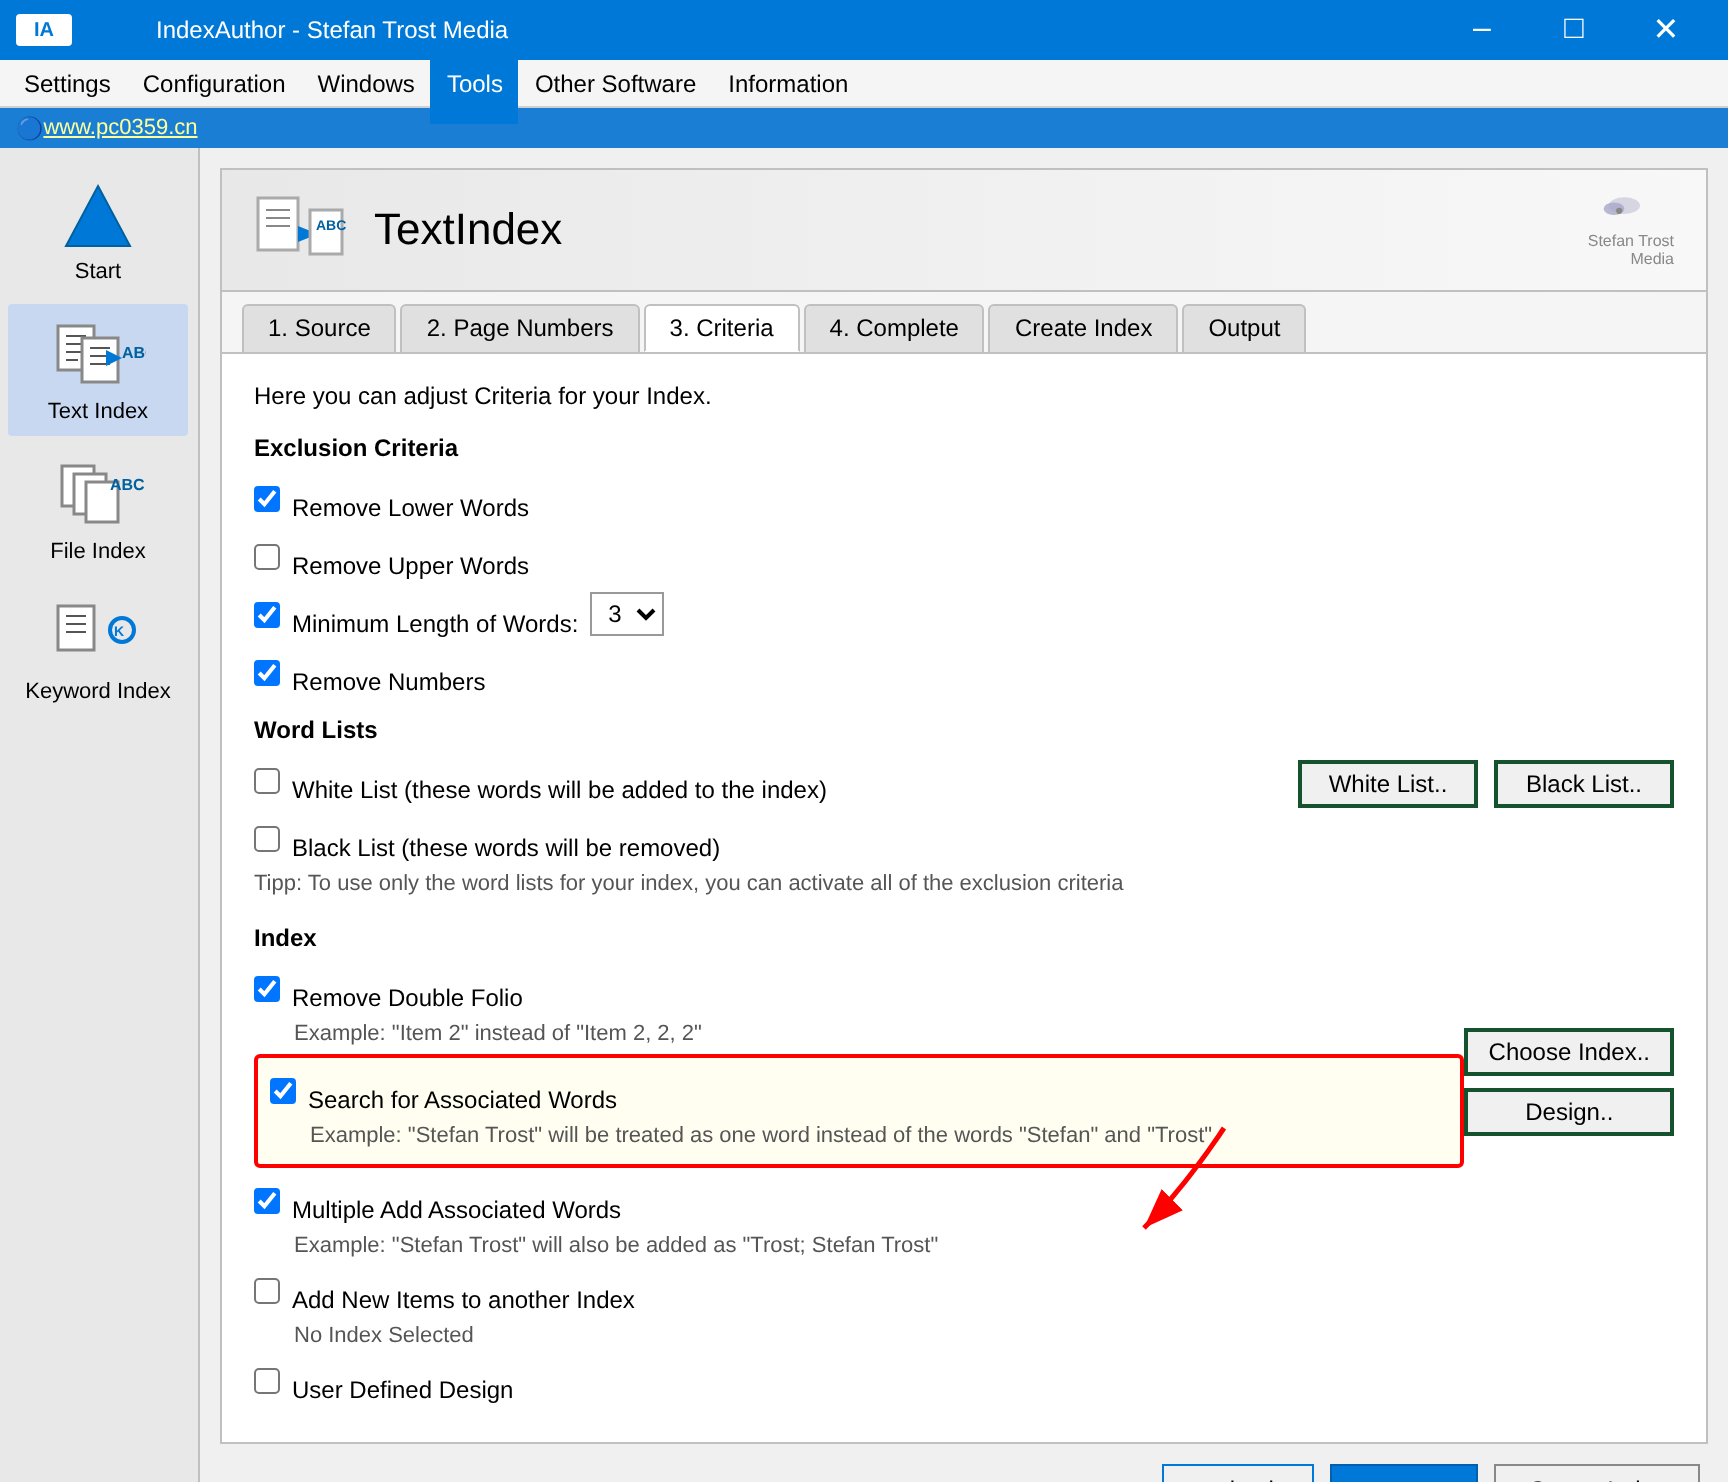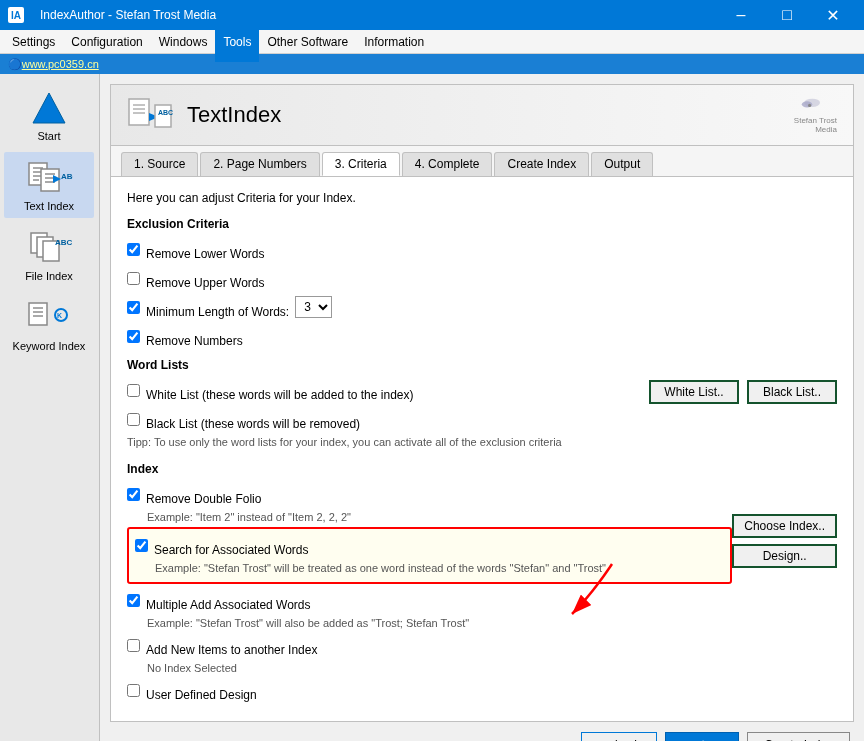--- a/index.html
+++ b/index.html
@@ -9,22 +9,22 @@
     .title-bar {
       background: #0078d7;
       height: 30px;
       display: flex;
       align-items: center;
       padding: 0 8px;
       color: white;
       font-size: 12px;
       position: relative;
     }
-    .title-bar-icon { width: 16px; height: 16px; margin-right: 16px; background: #fff; border-radius: 2px; display: flex; align-items: center; justify-content: center; font-size: 10px; color: #0078d7; font-weight: bold; }
-    .title-bar-title { flex: 1; font-size: 12px; }
+    .title-bar-icon { width: 28px; height: 16px; margin-right: 6px; background: #fff; border-radius: 2px; display: flex; align-items: center; justify-content: center; font-size: 10px; color: #0078d7; font-weight: bold; }
+    .title-bar-title { flex: 1; font-size: 12px; margin-left: 36px; }
     .title-bar-controls { display: flex; gap: 0; }
     .title-bar-btn { width: 46px; height: 30px; background: transparent; border: none; color: white; font-size: 16px; cursor: pointer; display: flex; align-items: center; justify-content: center; }
 
     
     .menu-bar {
       background: #f5f5f5;
       border-bottom: 1px solid #d0d0d0;
       height: 24px;
       display: flex;
       align-items: center;

